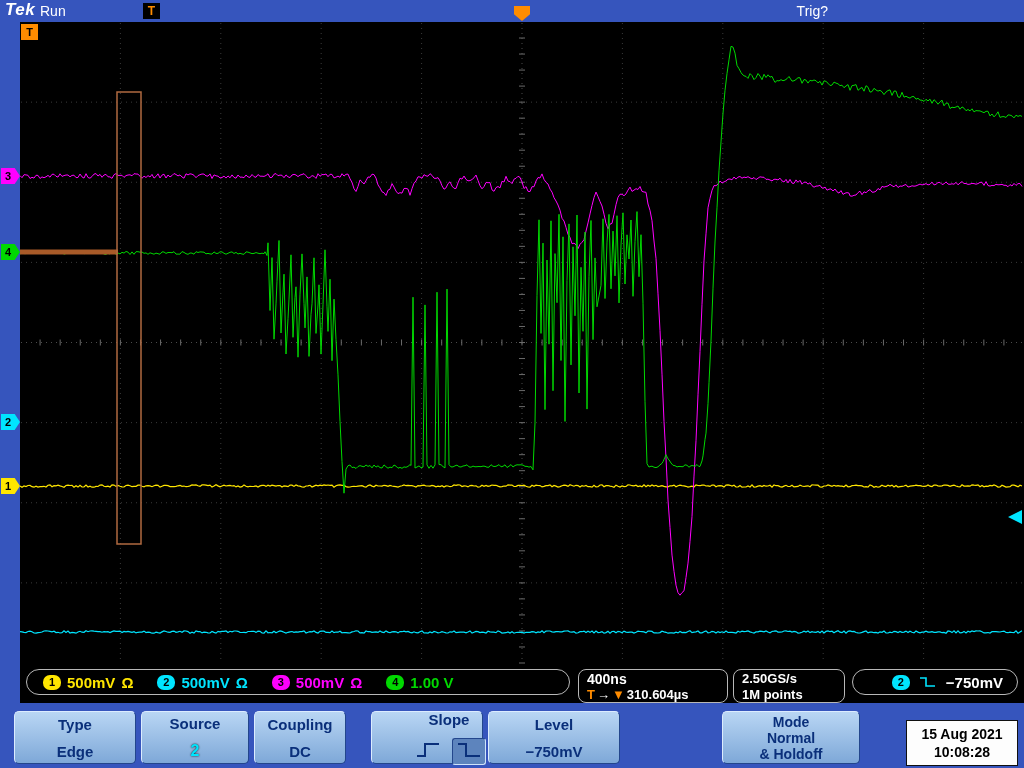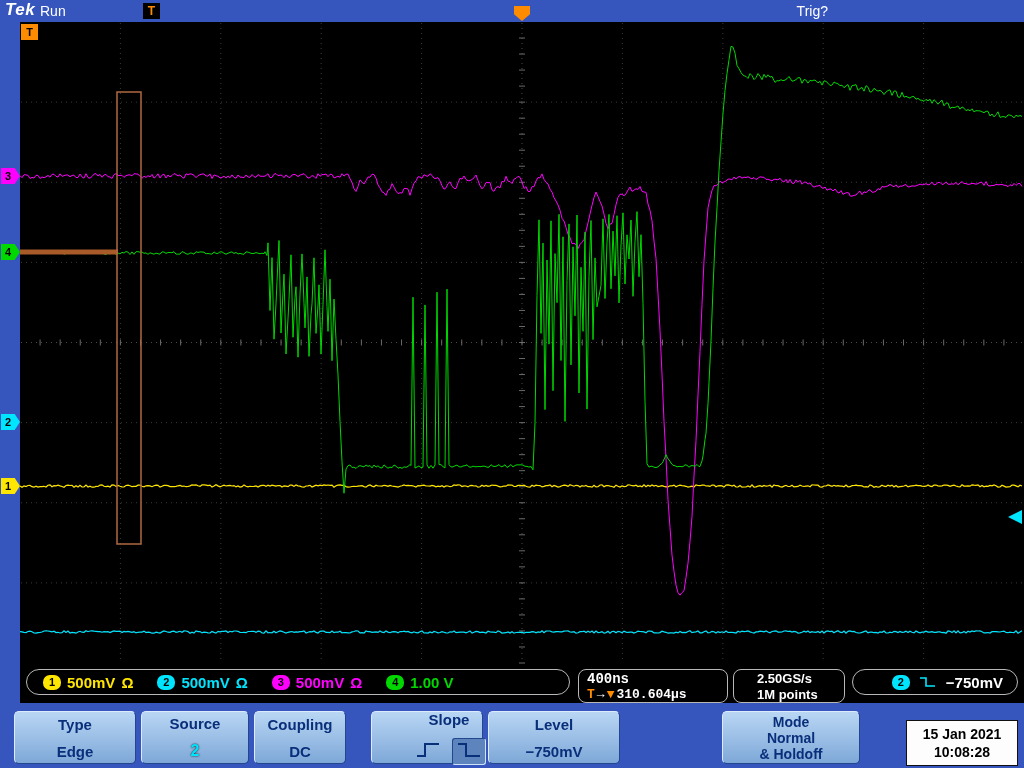--- a/index.html
+++ b/index.html
@@ -30,25 +30,25 @@
   .m3 { top:168px; } .m4 { top:244px; } .m2 { top:414px; } .m1 { top:478px; }
   .level-arrow { position:absolute; left:1008px; top:510px; width:14px; height:14px; background:#00e5ff;
         clip-path:polygon(100% 0,100% 100%,0 50%); }
   
   .meas-box { position:absolute; background:#000; border:1px solid #b8b8b8; color:#fff; }
   .box-ch { left:26px; top:669px; width:544px; height:26px; border-radius:13px;
         display:flex; align-items:center; padding:0 16px; gap:24px; }
   .ch-group { display:flex; align-items:center; gap:6px; font-weight:bold; font-size:15px; }
   .badge { min-width:18px; height:15px; border-radius:7px; color:#000; font-size:11px; font-weight:bold;
         display:flex; align-items:center; justify-content:center; padding:0 3px; }
-  .box-time { left:578px; top:669px; width:150px; height:34px; border-radius:8px; padding:1px 8px;font-family:Liberation Mono, monospace; }
+  .box-time { left:578px; top:669px; width:150px; height:34px; border-radius:8px; padding:1px 8px; }
   .tb-scale { font-size:14px; font-weight:bold; }
   .tb-trig { display:flex; align-items:center; gap:2px; font-size:13px; font-weight:bold; }
   .orange { color:#ff8c00; }
-  .box-acq { left:733px; top:669px; width:112px; height:34px; border-radius:8px; padding:1px 23px;
+  .box-acq { left:733px; top:669px; width:112px; height:34px; border-radius:8px; padding:1px 8px;
         font-size:13px; font-weight:bold; line-height:16px; }
   .box-trig { left:852px; top:669px; width:166px; height:26px; border-radius:13px;
         display:flex; align-items:center; justify-content:flex-end; gap:9px; padding:0 14px;
         font-size:15px; font-weight:bold; }
   
   .menu-btn { position:absolute; top:711px; height:53px;
         background:linear-gradient(#b9d6f4,#7ea8d8);
         border:1px solid #23468c; border-top-color:#dcecff; border-left-color:#dcecff;
         border-radius:5px; color:#0a2f7a; font-weight:bold; font-size:15px;
         display:flex; flex-direction:column; align-items:center; justify-content:center; gap:10px;
@@ -281,15 +281,15 @@
 <div class="menu-btn btn-level">
   <span>Level</span>
   <span>−750mV</span>
 </div>
 <div class="menu-btn btn-mode">
   <span>Mode</span>
   <span>Normal</span>
   <span>&amp; Holdoff</span>
 </div>
 <div class="datetime">
-  <span>15 Jan 2021</span>
+  <span>15 Aug 2021</span>
   <span>10:08:28</span>
 </div>
 
 </body></html>

